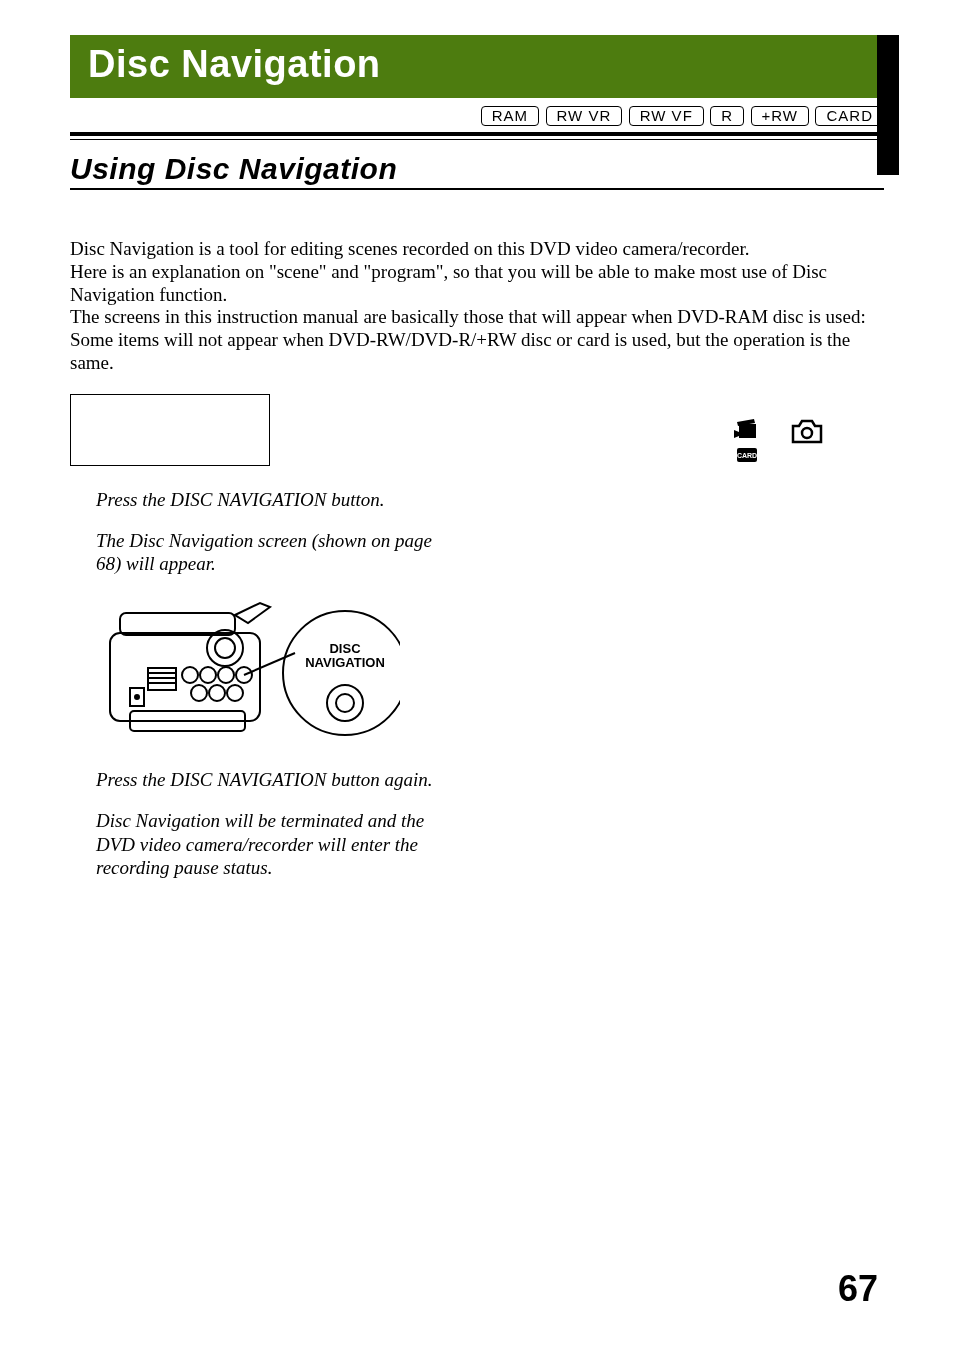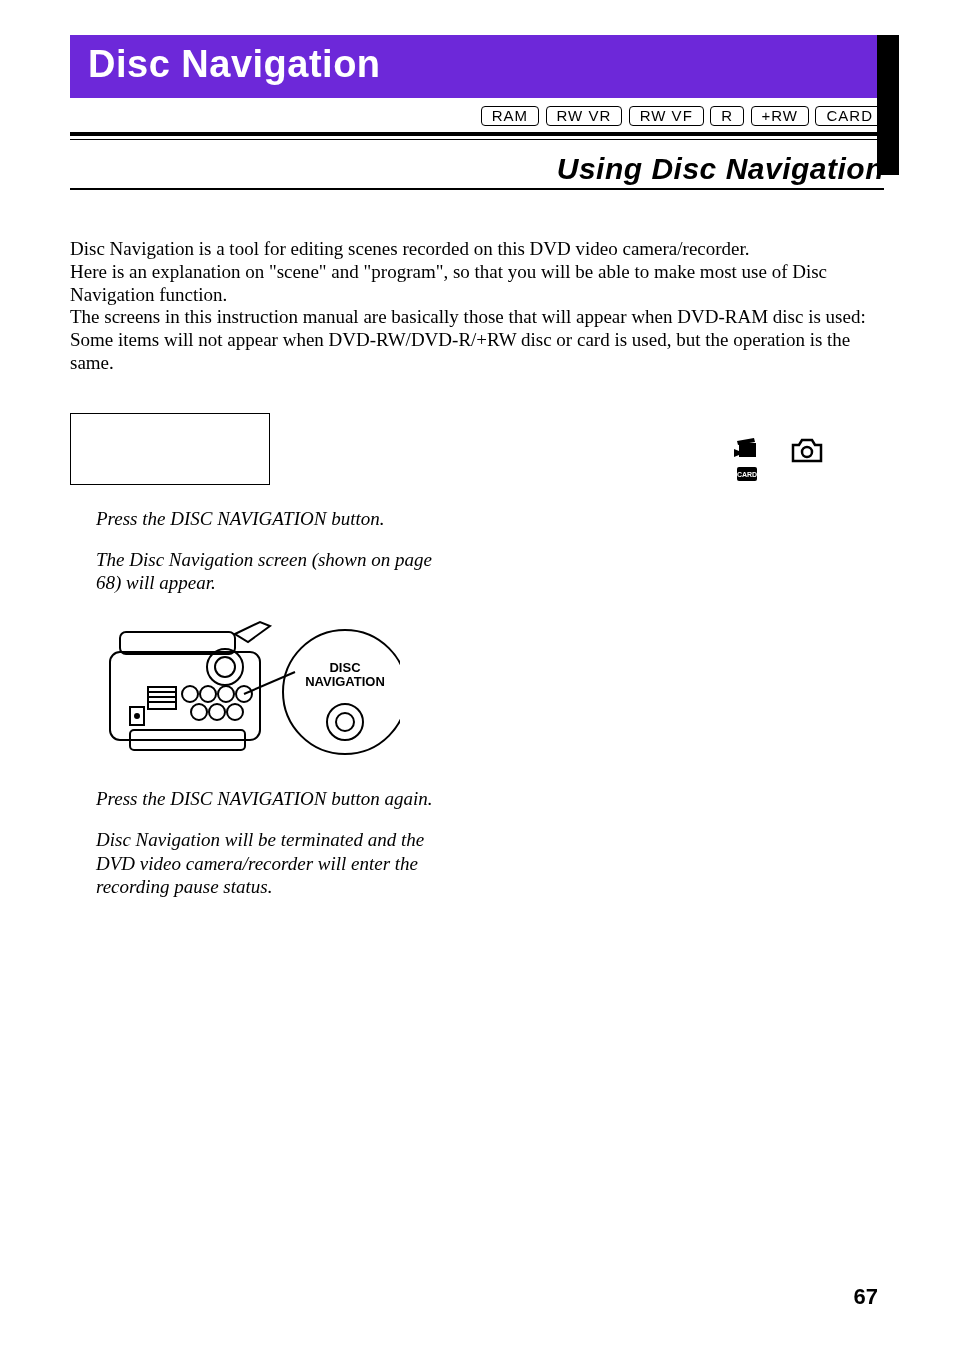--- a/index.html
+++ b/index.html
@@ -12,21 +12,21 @@
     color: #000;
   }
   .page {
     padding: 35px 70px 40px 70px;
     position: relative;
     height: 100%;
   }
 
   
   .title-bar {
-    background: #6d28d9;
+    background: #4d7c0f;
     color: #fff;
     font-family: Arial, Helvetica, sans-serif;
     font-weight: 900;
     font-size: 38px;
     padding: 8px 10px 12px 18px;
     letter-spacing: 0.5px;
   }
 
   
   .side-tab {
@@ -65,32 +65,31 @@
     margin-bottom: 12px;
   }
 
   .section-title {
     font-family: Arial, Helvetica, sans-serif;
     font-weight: 900;
     font-style: italic;
     font-size: 30px;
     margin: 6px 0 2px 0;
     letter-spacing: 0.5px;
-    text-align: right;
   }
   .section-rule {
     border: none;
     border-top: 2px solid #000;
     margin-bottom: 48px;
   }
 
   .intro {
     font-size: 19px;
     line-height: 1.2;
-    margin-bottom: 38px;
+    margin-bottom: 19px;
   }
 
   .columns {
     display: flex;
     gap: 30px;
   }
   .col-left { flex: 0 0 365px; }
   .col-right { flex: 1; }
 
   .before-box {
@@ -128,21 +127,21 @@
     background: #000;
     vertical-align: -1px;
   }
 
   .page-number {
     position: absolute;
     bottom: 42px;
     right: 76px;
     font-family: Arial, Helvetica, sans-serif;
     font-weight: 900;
-    font-size: 22px;
+    font-size: 36px;
   }
 </style>
 </head>
 <body>
 
 <div class="page">
 
   <div class="side-tab"></div>
 
   <div class="title-bar">

